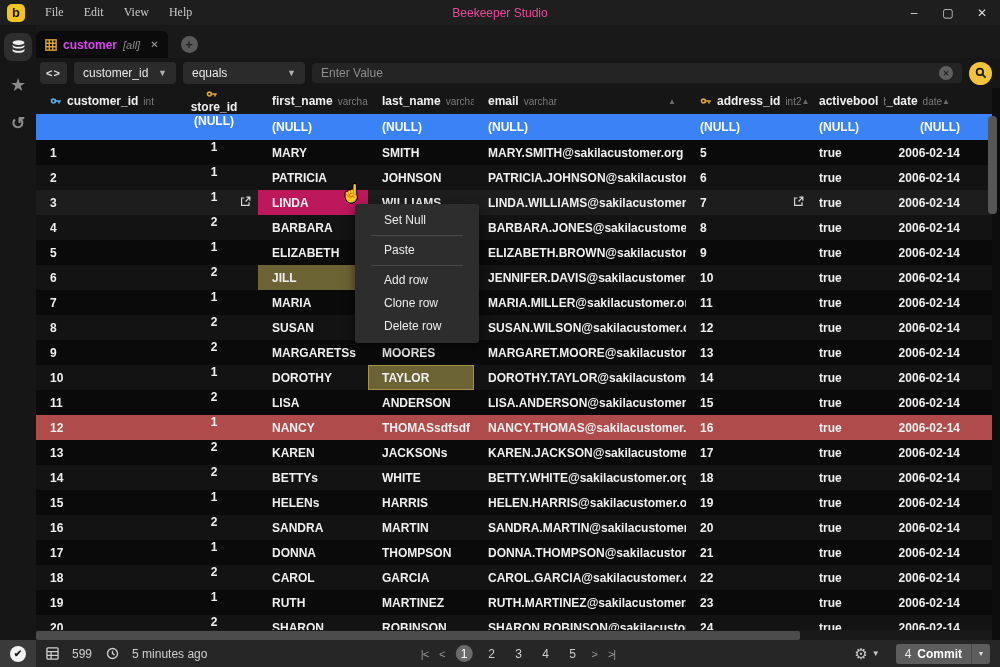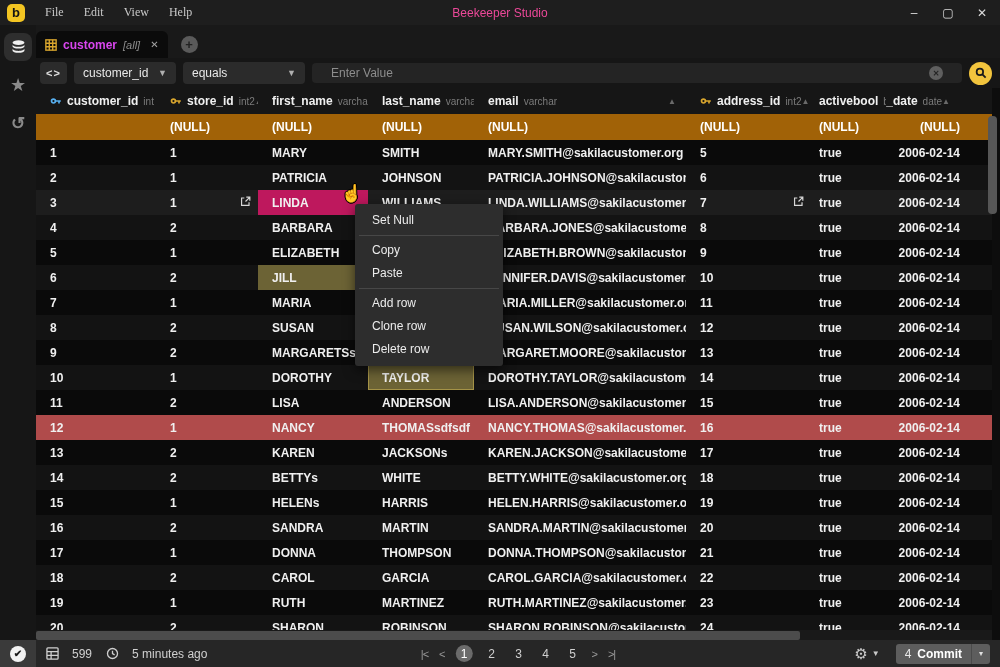--- a/index.html
+++ b/index.html
@@ -40,60 +40,60 @@
 
   
   .filterbar { height:30px; background:#161616; display:flex; align-items:center; gap:7px; padding:0 8px 0 4px; flex:0 0 30px; }
   .codebtn { width:27px; height:22px; background:#2b2b2b; border-radius:4px; color:#e0e0e0; font-size:11px; font-weight:bold;
              display:flex; align-items:center; justify-content:center; letter-spacing:1px; }
   .fselect { height:22px; background:#2b2b2b; border-radius:4px; display:flex; align-items:center;
              font-size:12px; color:#e8e8e8; padding:0 9px; }
   .fselect .caret { margin-left:auto; color:#b0b0b0; font-size:9px; padding-left:8px; }
   .fsel1 { width:102px; } .fsel2 { width:122px; }
   .finput { flex:1; height:20px; background:#242424; border-radius:4px; display:flex; align-items:center;
-            font-size:12px; color:#8d8d8d; padding:0 19px; }
+            font-size:12px; color:#8d8d8d; padding:0 9px; }
   .fclear { margin-left:auto; width:14px; height:14px; border-radius:50%; background:#5f5f5f; color:#242424;
             font-size:8px; display:flex; align-items:center; justify-content:center; font-weight:bold; }
   .searchbtn { width:23px; height:23px; border-radius:50%; background:#f2c43d; display:flex; align-items:center; justify-content:center; }
 
   
   .tablearea { flex:1; position:relative; background:#0d0d0d; min-height:0; }
   .tgrid { display:grid; grid-template-columns:118px 104px 110px 106px 212px 125px 75px 1fr; width:956px; }
   .thead { height:26px; background:#161616; }
   .thead .hcell { display:flex; align-items:center; font-size:12px; overflow:hidden; white-space:nowrap; }
   .hname { font-weight:bold; color:#f0f0f0; }
   .htype { font-size:10px; color:#7b7b7b; margin-left:5px; }
   .harrow { margin-left:auto; margin-right:10px; font-size:8px; color:#6a6a6a; }
   .keyicon { margin-right:5px; display:inline-flex; }
 
-  .nullrow { height:26px; background:#a16207; }
+  .nullrow { height:26px; background:#3b82f6; }
   .nullrow .cell { color:#fff; }
 
   .trow { height:25px; }
   .trow:nth-child(odd) { background:#0a0a0a; }
   .trow:nth-child(even) { background:#131313; }
   .trow.hovered { background:#1d1d1d; }
   .trow.deleted { background:#b04b4b !important; }
   .cell { display:flex; align-items:center; font-size:12px; font-weight:bold; color:#f0f0f0;
           overflow:hidden; white-space:nowrap; position:relative; }
-  .pad0{padding-left:14px;} .pad1{padding-left:16px;} .pad2{padding-left:14px;} .pad3{padding-left:14px;}
+  .pad0{padding-left:14px;} .pad1{padding-left:16px;flex-direction:column;} .pad2{padding-left:14px;} .pad3{padding-left:14px;}
   .pad4{padding-left:14px;} .pad5{padding-left:14px;} .pad6{padding-left:8px;}
   .pad7{padding-left:14px; justify-content:flex-end; padding-right:32px;}
   .cell.edited { background:#6c6335; }
   .cell.selected { box-shadow:inset 0 0 0 1px #a59347; }
   .cell.hovercell { background:#be185d; }
   .linkico { position:absolute; right:7px; top:6px; }
 
   .hscroll-track { position:absolute; left:0; bottom:0; width:956px; height:10px; background:#191919; }
   .hscroll-thumb { position:absolute; left:0; top:1px; width:764px; height:9px; background:#4c4c4c; border-radius:2px; }
   .vscroll-thumb { position:absolute; right:3px; top:28px; width:9px; height:98px; background:#565656; border-radius:4px; }
 
   
-  .ctxmenu { position:absolute; left:319px; top:116px; width:148px; background:#2d2d2d; border-radius:3px;
-             box-shadow:0 4px 12px rgba(0,0,0,.55); padding:5px 4px; z-index:10; }
+  .ctxmenu { position:absolute; left:319px; top:116px; width:124px; background:#2d2d2d; border-radius:3px;
+             box-shadow:0 4px 12px rgba(0,0,0,.55); padding:5px 16px; z-index:10; }
   .ctxitem { height:23px; line-height:23px; padding-left:13px; font-size:12px; color:#ececec; }
   .ctxdiv { border-top:1px solid #474747; margin:3px 0; }
   .cursor-glyph { position:absolute; left:305px; top:95px; font-size:17px; color:#ffffff; z-index:11;
                   text-shadow:-1px 0 0 #000, 1px 0 0 #000, 0 -1px 0 #000, 0 1px 0 #000; }
 
   
   .statusbar { height:27px; background:#262626; display:flex; align-items:center; padding:0 10px; position:relative; flex:0 0 27px; }
   .sb-group { display:flex; align-items:center; gap:13px; font-size:12px; color:#d0d0d0; }
   .sb-sep { width:14px; }
   .pagination { position:absolute; left:50%; transform:translateX(-50%); display:flex; align-items:center; gap:11px;
@@ -488,21 +488,20 @@
           </div>
 
         <div class="hscroll-track">
           <div class="hscroll-thumb"></div>
         </div>
         <div class="vscroll-thumb"></div>
 
         <div class="ctxmenu" id="ctxmenu">
             <div class="ctxitem">Set Null</div>
             <div class="ctxdiv"></div>
-            <div class="ctxitem">Copy</div>
             <div class="ctxitem">Paste</div>
             <div class="ctxdiv"></div>
             <div class="ctxitem">Add row</div>
             <div class="ctxitem">Clone row</div>
             <div class="ctxitem">Delete row</div>
           </div>
         <div class="cursor-glyph">☝</div>
       </div>
 
       <div class="statusbar">

